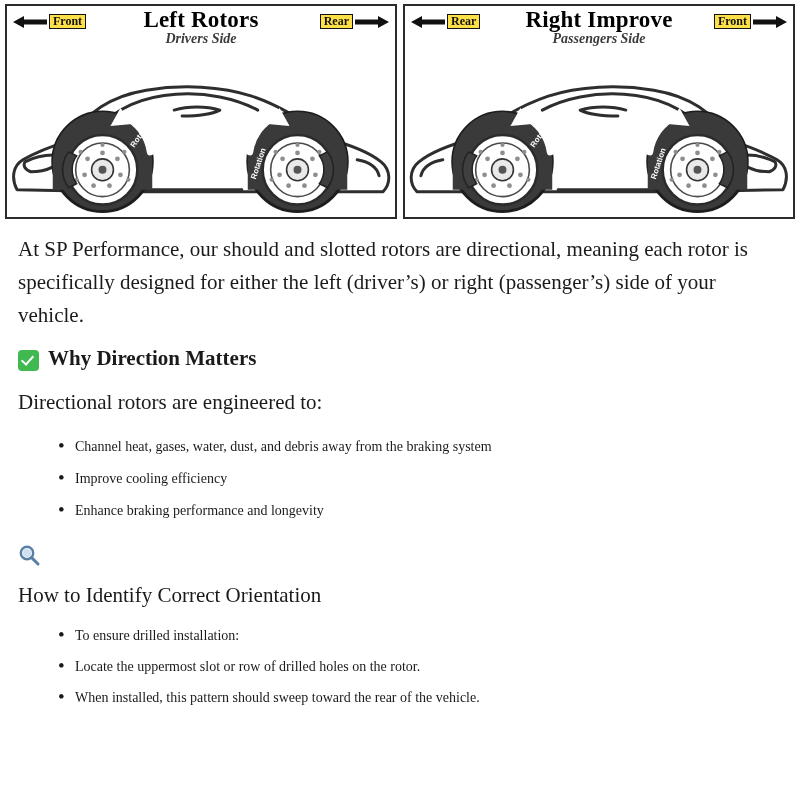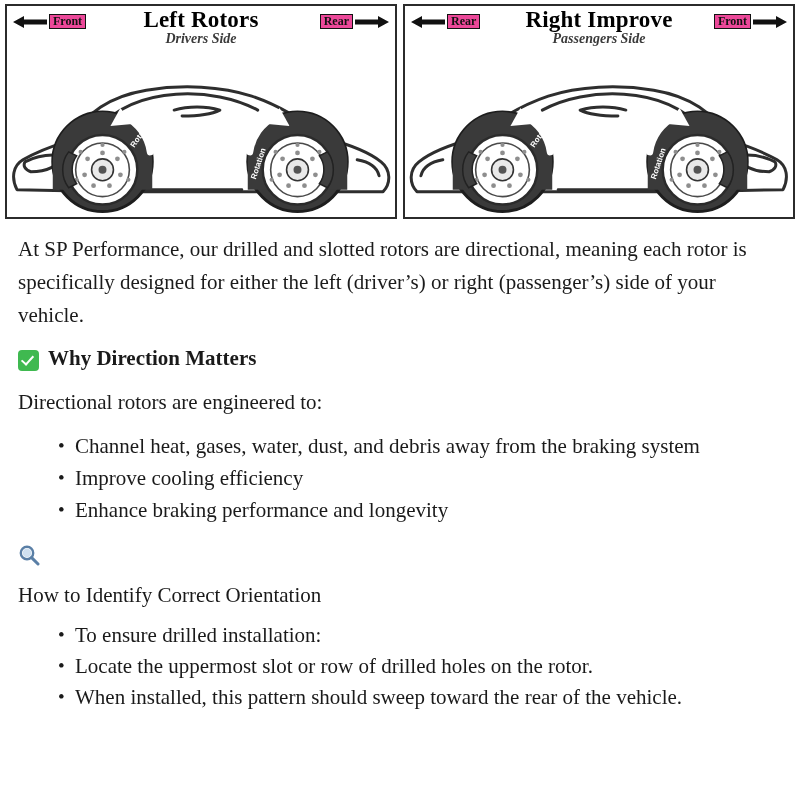--- a/index.html
+++ b/index.html
@@ -68,21 +68,21 @@
     align-items: center;
     gap: 2px;
     font-family: "Liberation Serif", serif;
     font-weight: bold;
     font-size: 12px;
     color: #111;
   }
   .dirtag .lbl {
     border: 1px solid #111;
     padding: 0 3px;
-    background: #ec4899;
+    background: #fde047;
     line-height: 13px;
   }
   .dirtag.left { left: 6px; }
   .dirtag.right { right: 6px; }
   .arrow-svg { display: block; }
 
   .car-wrap {
     position: absolute;
     left: 0;
     top: 34px;
@@ -152,21 +152,21 @@
   .magnifier {
     flex: 0 0 auto;
     margin-top: 6px;
   }
   ul.bullets {
     margin: 0 0 12px 0;
     padding-left: 40px;
     list-style: none;
   }
   ul.bullets li {
-    font-size: 21px;
+    font-size: 14px;
     line-height: 31px;
     margin: 0 0 1px 0;
     position: relative;
     padding-left: 17px;
   }
   ul.bullets li::before {
     content: "\2022";
     position: absolute;
     left: 0;
     top: -1px;
@@ -379,21 +379,21 @@
             </g>
             <text class="rot-label" x="252" y="140" transform="rotate(-72 252 140)">Rotation</text>
           </g>
         </svg>
       </div>
     </div>
   </div>
 
   <div class="body">
 
-    <p class="para">At SP Performance, our drilled and slotted rotors are directional, meaning each rotor is specifically designed for either the left (driver’s) or right (passenger’s) side of your vehicle.</p>
+    <p class="para">At SP Performance, our should and slotted rotors are directional, meaning each rotor is specifically designed for either the left (driver’s) or right (passenger’s) side of your vehicle.</p>
 
     <h2 class="heading">
       <span class="check-icon"></span>
       <span>Why Direction Matters</span>
     </h2>
 
     <p class="para">Directional rotors are engineered to:</p>
 
     <ul class="bullets">
       <li>Channel heat, gases, water, dust, and debris away from the braking system</li>

